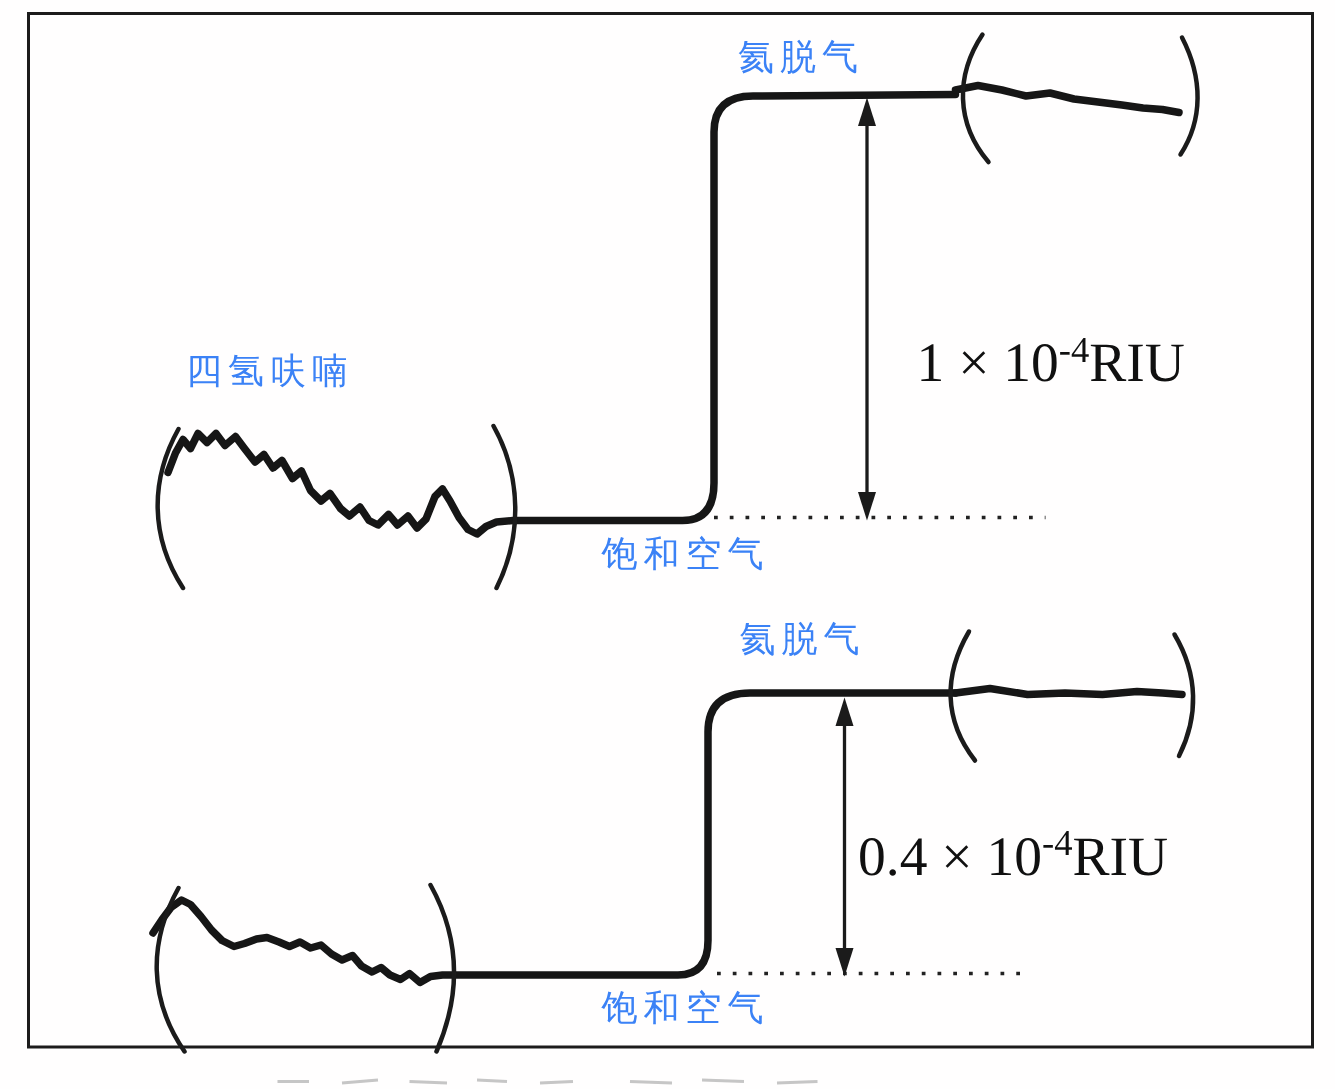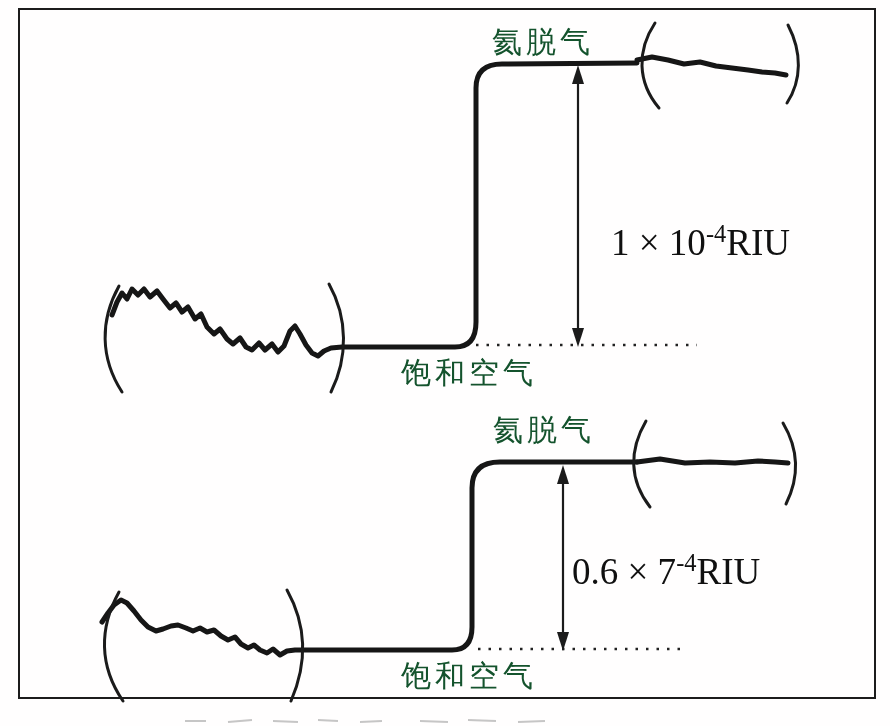--- a/index.html
+++ b/index.html
@@ -12,22 +12,22 @@
     border:2px solid #1c1c1c;box-sizing:border-box;background:transparent;
   }
   svg.strokes{position:absolute;left:0;top:0;width:890px;height:726px;}
   .trace{fill:none;stroke:#161616;stroke-width:5;stroke-linecap:round;stroke-linejoin:round;}
   .paren{fill:none;stroke:#1b1b1b;stroke-width:3;stroke-linecap:round;}
   .thin{fill:none;stroke:#1b1b1b;stroke-width:2.2;}
   .dotted{fill:none;stroke:#222222;stroke-width:2.4;stroke-dasharray:2.5 8;}
   .head{fill:#1b1b1b;stroke:none;}
   .faint{fill:none;stroke:#979797;stroke-width:2;opacity:.55;}
   .cjk{
-    position:absolute;font-size:30px;letter-spacing:4px;white-space:nowrap;
-    font-family:"Liberation Sans",sans-serif;color:#14532d;
+    position:absolute;font-size:24px;letter-spacing:4px;white-space:nowrap;
+    font-family:"Liberation Sans",sans-serif;color:#3b82f6;
   }
   .riu{
     position:absolute;font-size:37px;white-space:nowrap;
     font-family:"Liberation Serif",serif;color:#101010;
   }
   .riu sup{font-size:0.66em;letter-spacing:0;}
 </style>
 </head>
 <body>
 
@@ -60,24 +60,25 @@
     <g>
       <path class="thin" d="M563,480 L563,636"></path>
       <polygon class="head" points="563,465 557,484 569,484"></polygon>
       <polygon class="head" points="563,651 557,632 569,632"></polygon>
     </g>
 
     <path class="faint" d="M185,721 L206,721 M228,722 L252,720 M273,721 L298,722 M318,720 L338,721 M360,722 L382,721 M420,721 L448,722 M468,720 L496,721 M518,722 L545,721"></path>
   </svg>
 
   <div class="cjk" style="left:492px;top:22px">氦脱气</div>
+  <div class="cjk" style="left:124px;top:231px">四氢呋喃</div>
   <div class="cjk" style="left:401px;top:353px">饱和空气</div>
   <div class="riu" style="left:611px;top:220px">
     <span>1 × 10</span><sup>-4</sup><span>RIU</span>
   </div>
 
   <div class="cjk" style="left:493px;top:410px">氦脱气</div>
   <div class="cjk" style="left:401px;top:656px">饱和空气</div>
   <div class="riu" style="left:572px;top:549px">
-    <span>0.6 × 7</span><sup>-4</sup><span>RIU</span>
+    <span>0.4 × 10</span><sup>-4</sup><span>RIU</span>
   </div>
 
 </div>
 
 </body></html>

